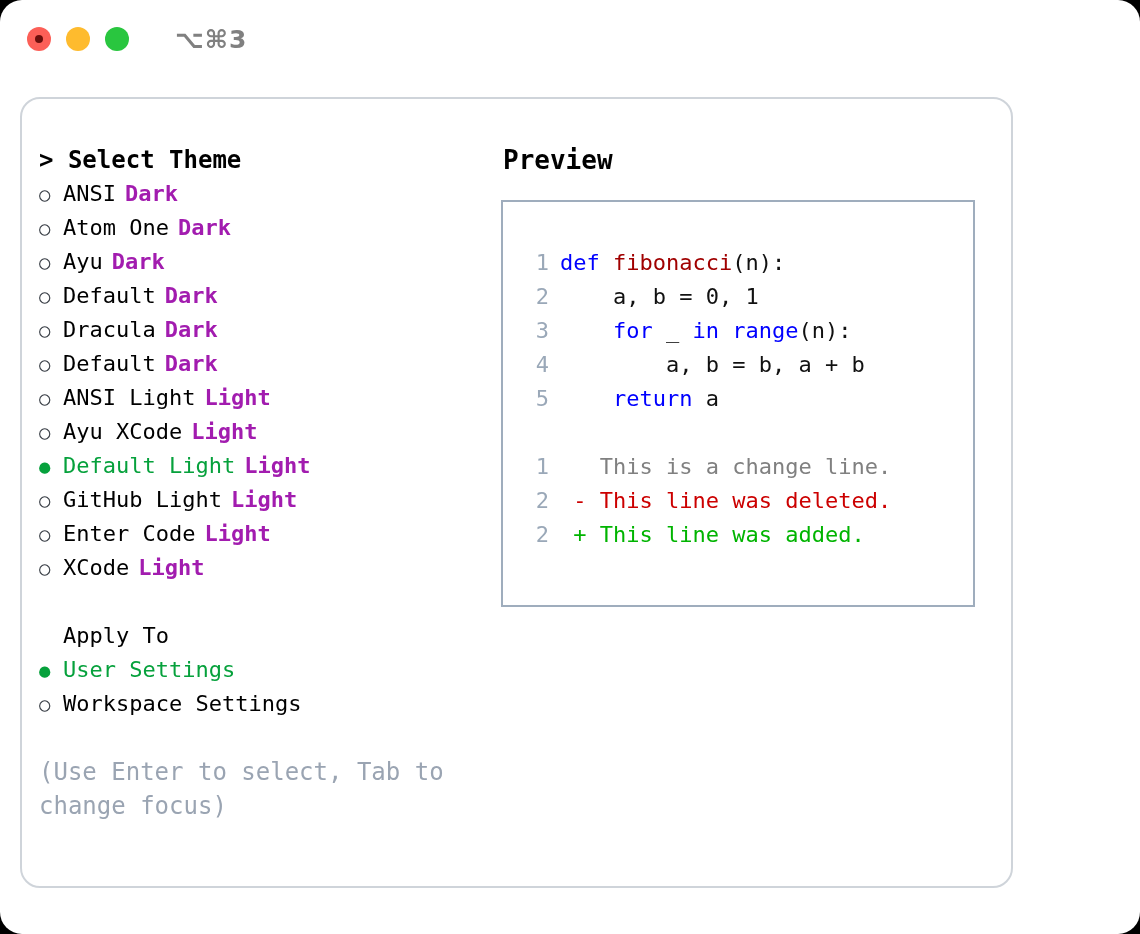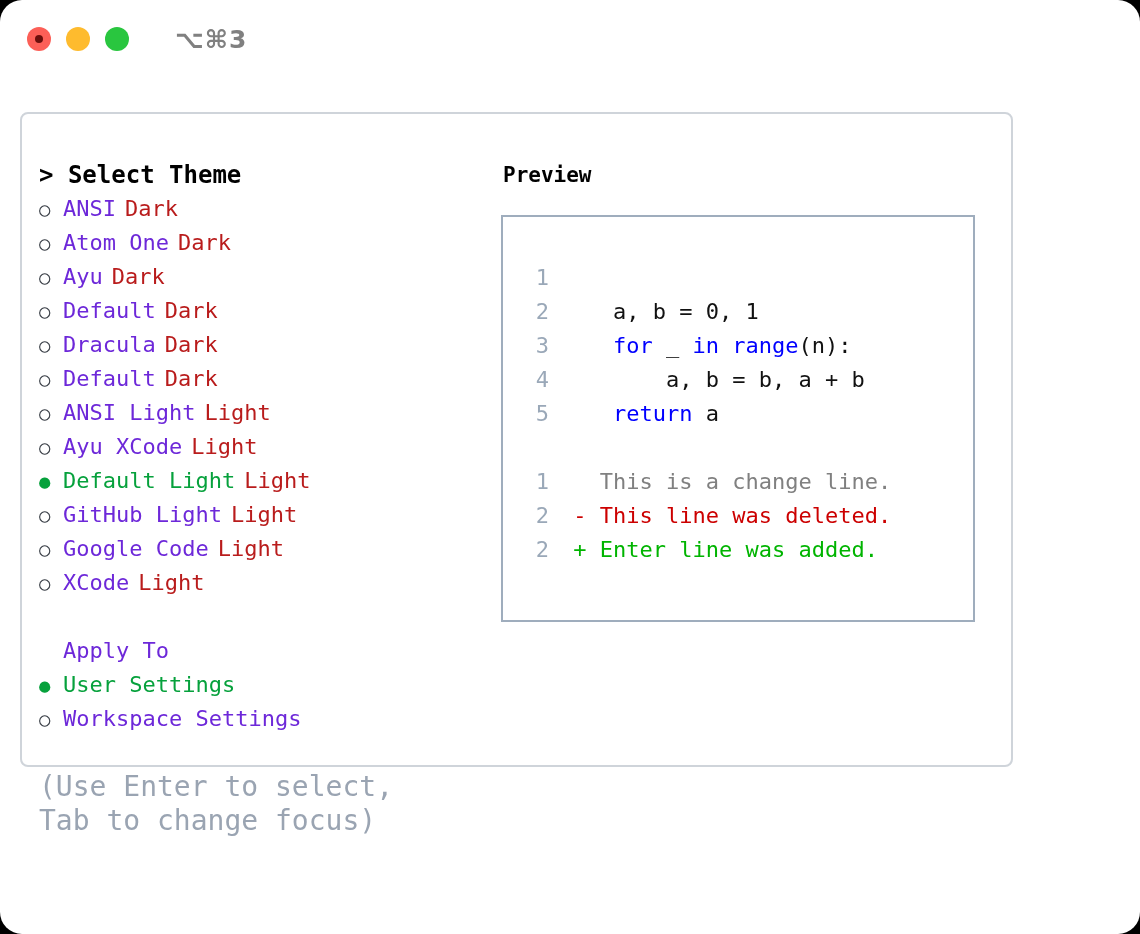--- a/index.html
+++ b/index.html
@@ -64,25 +64,25 @@
     font-size: 25px;
     font-weight: bold;
     color: #808080;
     letter-spacing: 1px;
   }
 
   
   .panel {
     position: absolute;
     left: 20px;
-    top: 112px;
+    top: 97px;
     width: 993px;
-    height: 655px;
+    height: 791px;
     border: 2px solid #cfd4da;
-    border-radius: 8px;
+    border-radius: 20px;
     box-sizing: border-box;
   }
 
   .columns {
     position: absolute;
     left: 0; top: 0;
     width: 100%; height: 100%;
     box-sizing: border-box;
     padding: 44px 0 0 17px;
     display: flex;
@@ -112,41 +112,42 @@
     color: #2b2f36;
   }
   .opt .marker {
     width: 24px;
     flex: none;
     font-size: 19px;
     color: #3b4048;
   }
   .opt.selected .marker { color: #06a13c; }
   .opt.selected .label  { color: #06a13c; }
-  .opt .label { color: #6d28d9; }
+  .opt .label { color: #000000; }
   .opt .tag {
-    color: #b91c1c;
+    color: #a21caf;
     margin-left: 9px;
+    font-weight: bold;
   }
   .opt.plain .marker { visibility: hidden; }
 
   .section-gap { height: 34px; }
 
   .hint {
-    font-size: 28px;
+    font-size: 24px;
     line-height: 34px;
     color: #9aa4b2;
     width: 410px;
     white-space: normal;
   }
   .hint-gap { height: 34px; }
 
   
   .preview-title {
-    font-size: 21px;
+    font-size: 26px;
     font-weight: bold;
     color: #000000;
     line-height: 34px;
     margin-left: 2px;
   }
   .preview-box {
     margin-top: 23px;
     width: 474px;
     height: 407px;
     border: 2px solid #9fadbd;
@@ -202,21 +203,21 @@
             <div class="opt"><span class="marker">○</span><span class="label">ANSI</span><span class="tag">Dark</span></div>
             <div class="opt"><span class="marker">○</span><span class="label">Atom One</span><span class="tag">Dark</span></div>
             <div class="opt"><span class="marker">○</span><span class="label">Ayu</span><span class="tag">Dark</span></div>
             <div class="opt"><span class="marker">○</span><span class="label">Default</span><span class="tag">Dark</span></div>
             <div class="opt"><span class="marker">○</span><span class="label">Dracula</span><span class="tag">Dark</span></div>
             <div class="opt"><span class="marker">○</span><span class="label">Default</span><span class="tag">Dark</span></div>
             <div class="opt"><span class="marker">○</span><span class="label">ANSI Light</span><span class="tag">Light</span></div>
             <div class="opt"><span class="marker">○</span><span class="label">Ayu XCode</span><span class="tag">Light</span></div>
             <div class="opt selected"><span class="marker">●</span><span class="label">Default Light</span><span class="tag">Light</span></div>
             <div class="opt"><span class="marker">○</span><span class="label">GitHub Light</span><span class="tag">Light</span></div>
-            <div class="opt"><span class="marker">○</span><span class="label">Google Code</span><span class="tag">Light</span></div>
+            <div class="opt"><span class="marker">○</span><span class="label">Enter Code</span><span class="tag">Light</span></div>
             <div class="opt"><span class="marker">○</span><span class="label">XCode</span><span class="tag">Light</span></div>
           </div>
 
         <div class="section-gap"></div>
 
         <div class="opt plain">
           <span class="marker">○</span>
           <span class="label">Apply To</span>
         </div>
 
@@ -228,30 +229,30 @@
         <div class="hint-gap"></div>
 
         <div class="hint">(Use Enter to select, Tab to change focus)</div>
       </div>
 
       <div class="col-right">
         <div class="preview-title">Preview</div>
 
         <div class="preview-box">
           <div id="code-block">
-              <div class="code-line"><span class="ln">1</span></div>
+              <div class="code-line"><span class="ln">1</span><span><span class="kw">def </span><span class="fn">fibonacci</span><span class="src">(n):</span></span></div>
               <div class="code-line"><span class="ln">2</span><span><span class="src">    a, b = 0, 1</span></span></div>
               <div class="code-line"><span class="ln">3</span><span><span class="src">    </span><span class="kw">for</span><span class="src"> _ </span><span class="kw">in</span><span class="src"> </span><span class="kw">range</span><span class="src">(n):</span></span></div>
               <div class="code-line"><span class="ln">4</span><span><span class="src">        a, b = b, a + b</span></span></div>
               <div class="code-line"><span class="ln">5</span><span><span class="src">    </span><span class="kw">return</span><span class="src"> a</span></span></div>
             </div>
           <div class="blank-line"></div>
           <div id="diff-block">
               <div class="code-line"><span class="ln">1</span><span><span class="ctx">   This is a change line.</span></span></div>
               <div class="code-line"><span class="ln">2</span><span><span class="del"> - This line was deleted.</span></span></div>
-              <div class="code-line"><span class="ln">2</span><span><span class="add"> + Enter line was added.</span></span></div>
+              <div class="code-line"><span class="ln">2</span><span><span class="add"> + This line was added.</span></span></div>
             </div>
         </div>
       </div>
 
     </div>
   </div>
 </div>
 
 </body></html>

